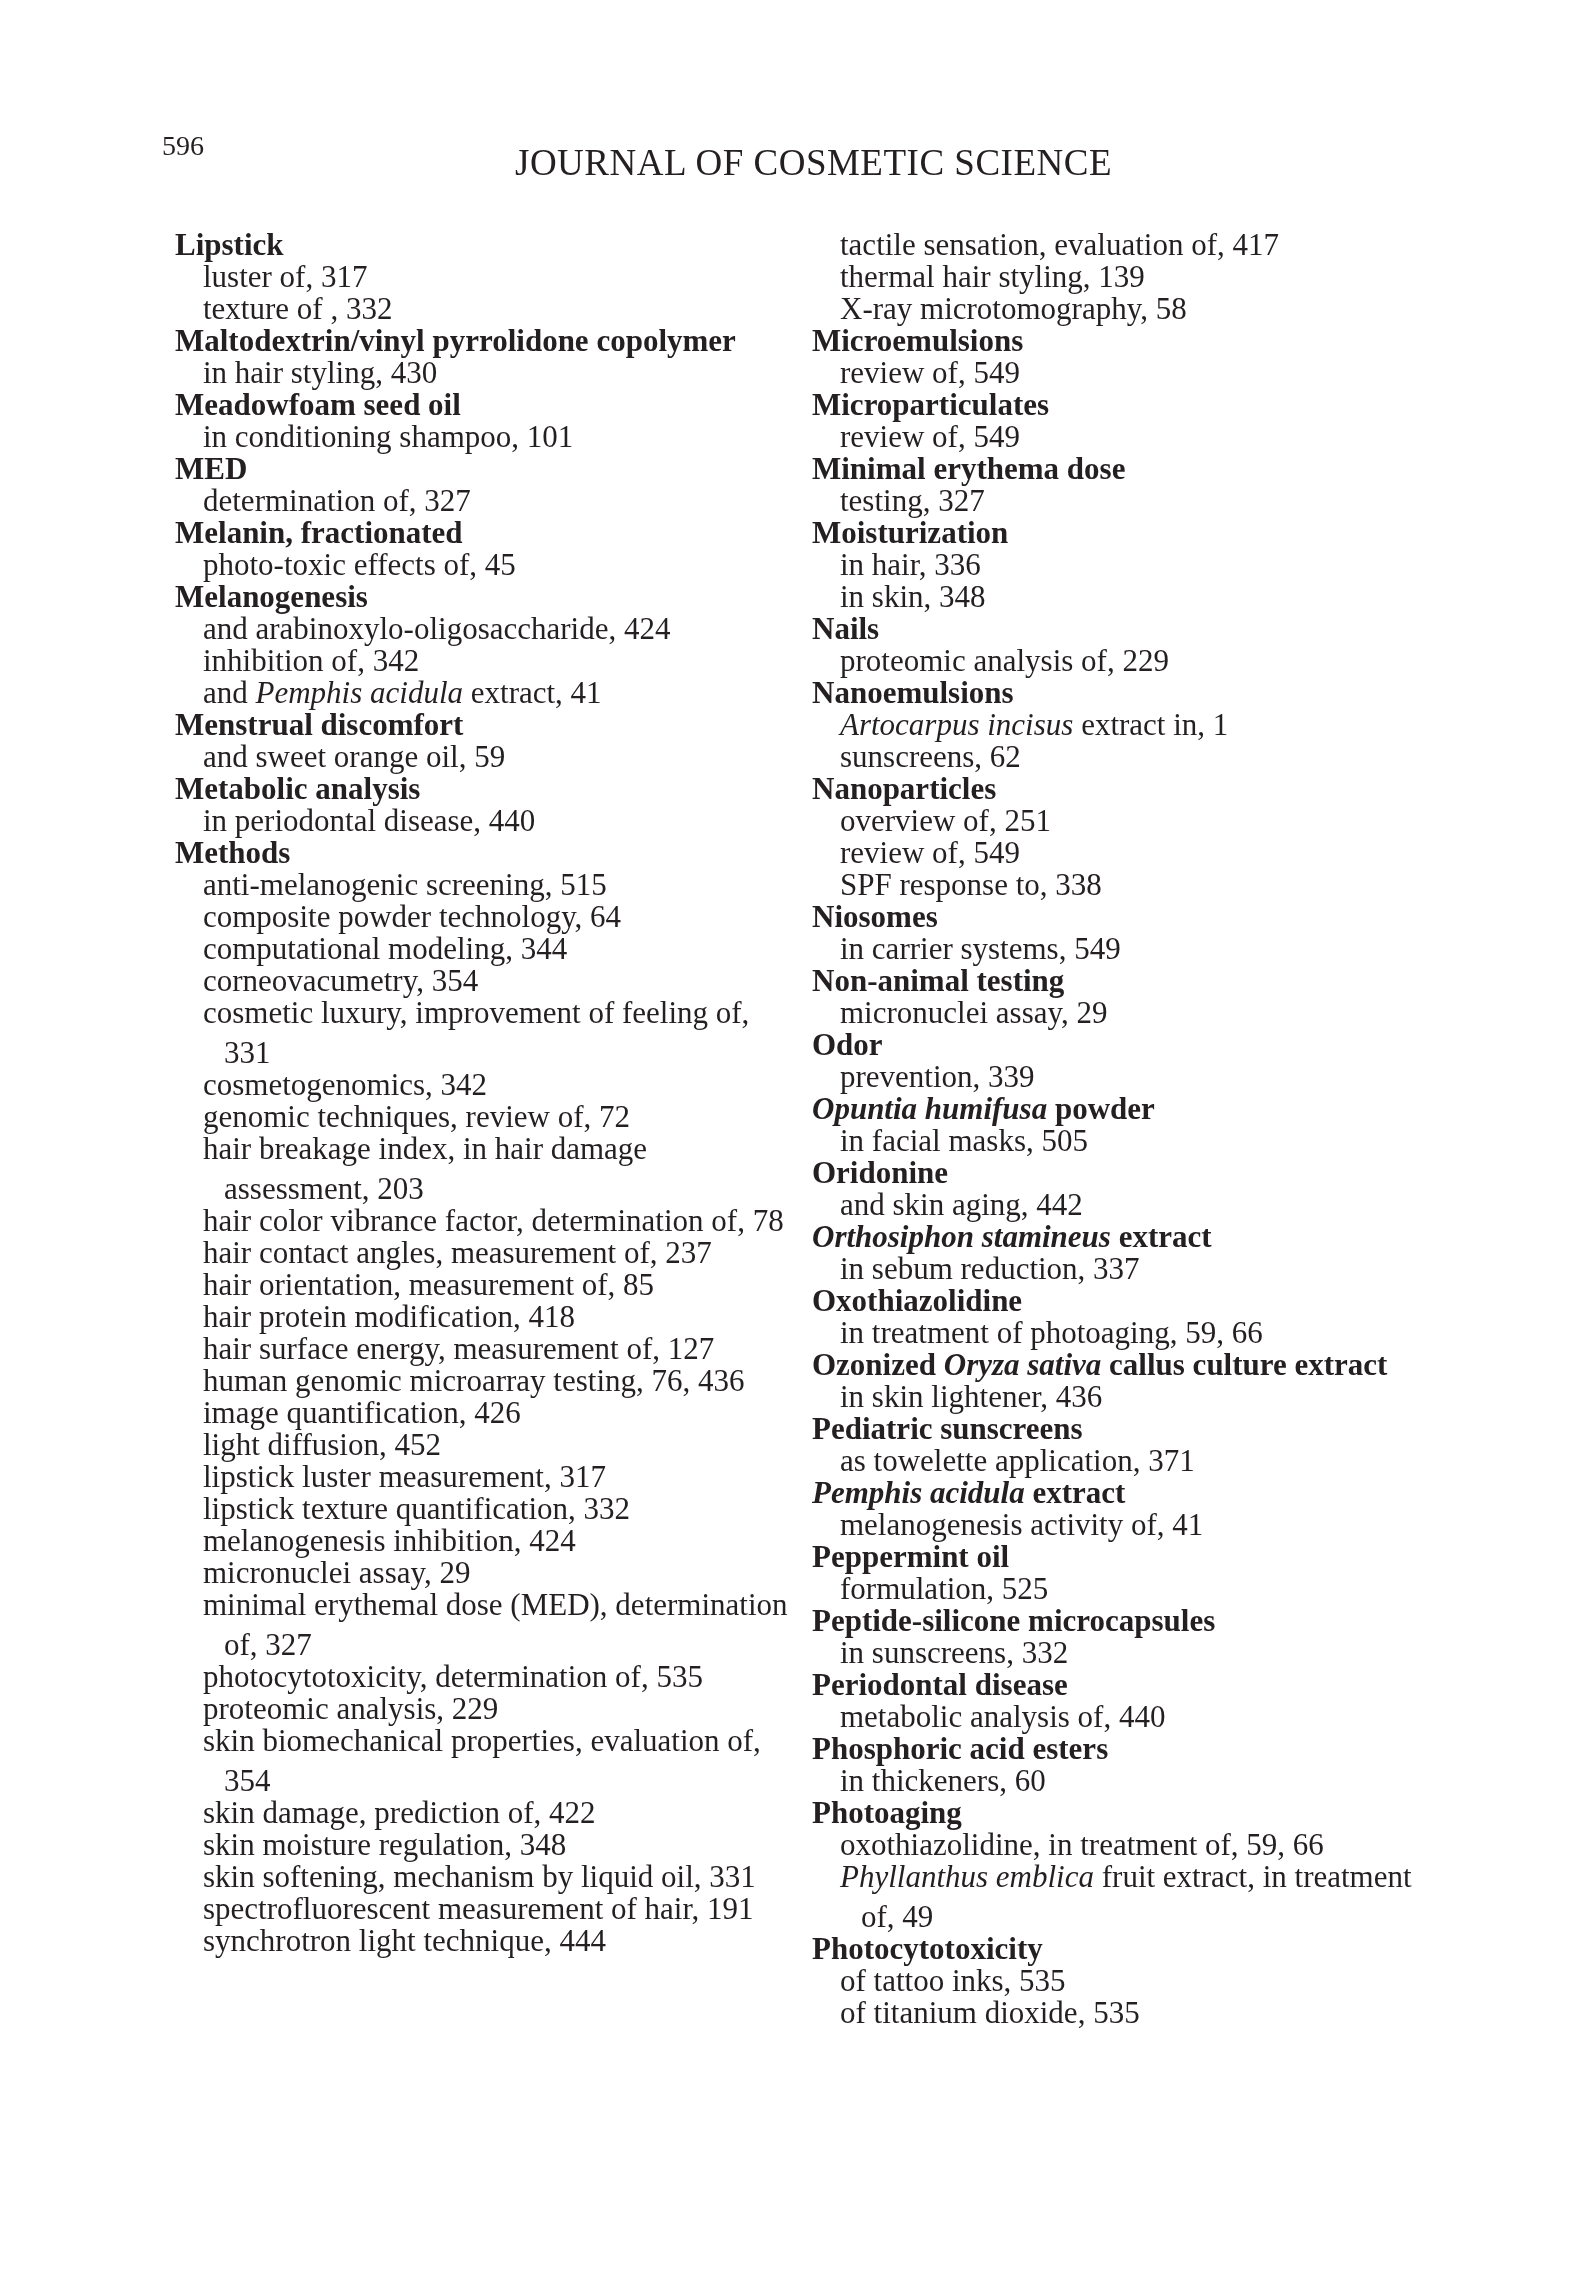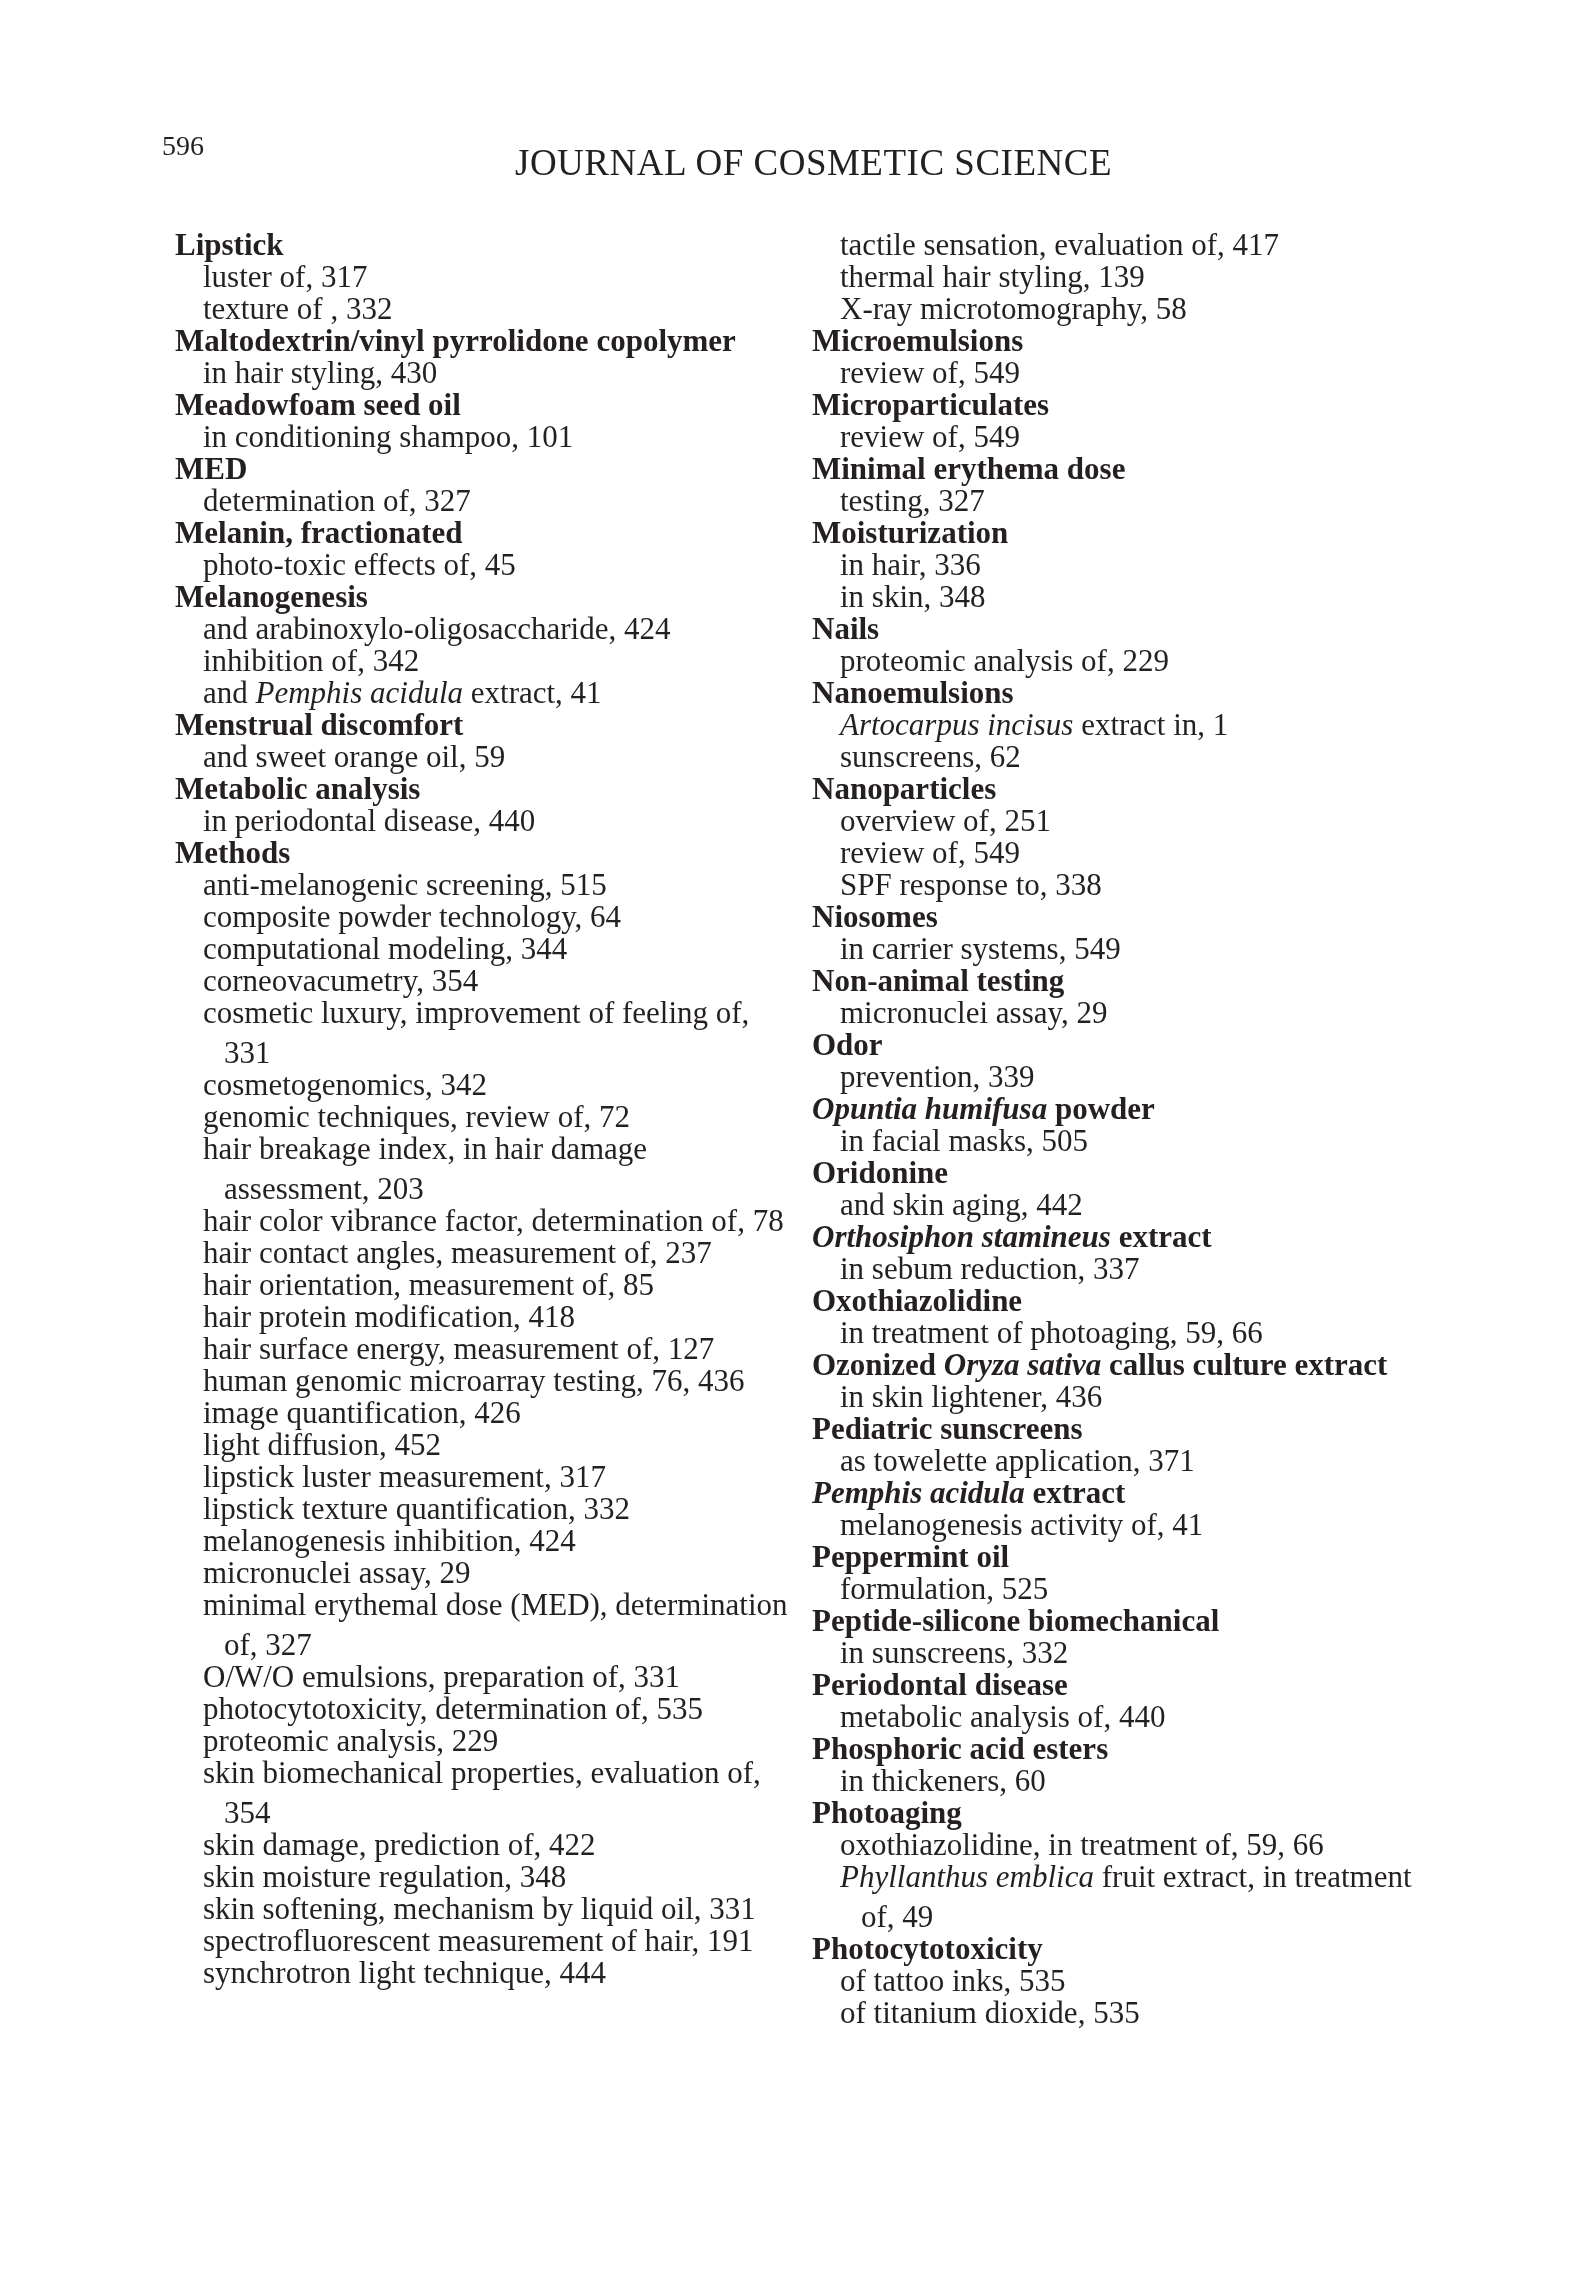--- a/index.html
+++ b/index.html
@@ -98,21 +98,20 @@
           <div class="line sub"><span>hair surface energy, measurement of, 127</span></div>
           <div class="line sub"><span>human genomic microarray testing, 76, 436</span></div>
           <div class="line sub"><span>image quantification, 426</span></div>
           <div class="line sub"><span>light diffusion, 452</span></div>
           <div class="line sub"><span>lipstick luster measurement, 317</span></div>
           <div class="line sub"><span>lipstick texture quantification, 332</span></div>
           <div class="line sub"><span>melanogenesis inhibition, 424</span></div>
           <div class="line sub"><span>micronuclei assay, 29</span></div>
           <div class="line sub"><span>minimal erythemal dose (MED), determination</span></div>
           <div class="line sub cont"><span>of, 327</span></div>
-          <div class="line sub"><span>O/W/O emulsions, preparation of, 331</span></div>
           <div class="line sub"><span>photocytotoxicity, determination of, 535</span></div>
           <div class="line sub"><span>proteomic analysis, 229</span></div>
           <div class="line sub"><span>skin biomechanical properties, evaluation of,</span></div>
           <div class="line sub cont"><span>354</span></div>
           <div class="line sub"><span>skin damage, prediction of, 422</span></div>
           <div class="line sub"><span>skin moisture regulation, 348</span></div>
           <div class="line sub"><span>skin softening, mechanism by liquid oil, 331</span></div>
           <div class="line sub"><span>spectrofluorescent measurement of hair, 191</span></div>
           <div class="line sub"><span>synchrotron light technique, 444</span></div>
         </div>
@@ -193,21 +192,21 @@
         </div>
         <div class="entry">
           <div class="line term"><span class="it">Pemphis acidula</span><span> extract</span></div>
           <div class="line sub"><span>melanogenesis activity of, 41</span></div>
         </div>
         <div class="entry">
           <div class="line term"><span>Peppermint oil</span></div>
           <div class="line sub"><span>formulation, 525</span></div>
         </div>
         <div class="entry">
-          <div class="line term"><span>Peptide-silicone biomechanical</span></div>
+          <div class="line term"><span>Peptide-silicone microcapsules</span></div>
           <div class="line sub"><span>in sunscreens, 332</span></div>
         </div>
         <div class="entry">
           <div class="line term"><span>Periodontal disease</span></div>
           <div class="line sub"><span>metabolic analysis of, 440</span></div>
         </div>
         <div class="entry">
           <div class="line term"><span>Phosphoric acid esters</span></div>
           <div class="line sub"><span>in thickeners, 60</span></div>
         </div>

